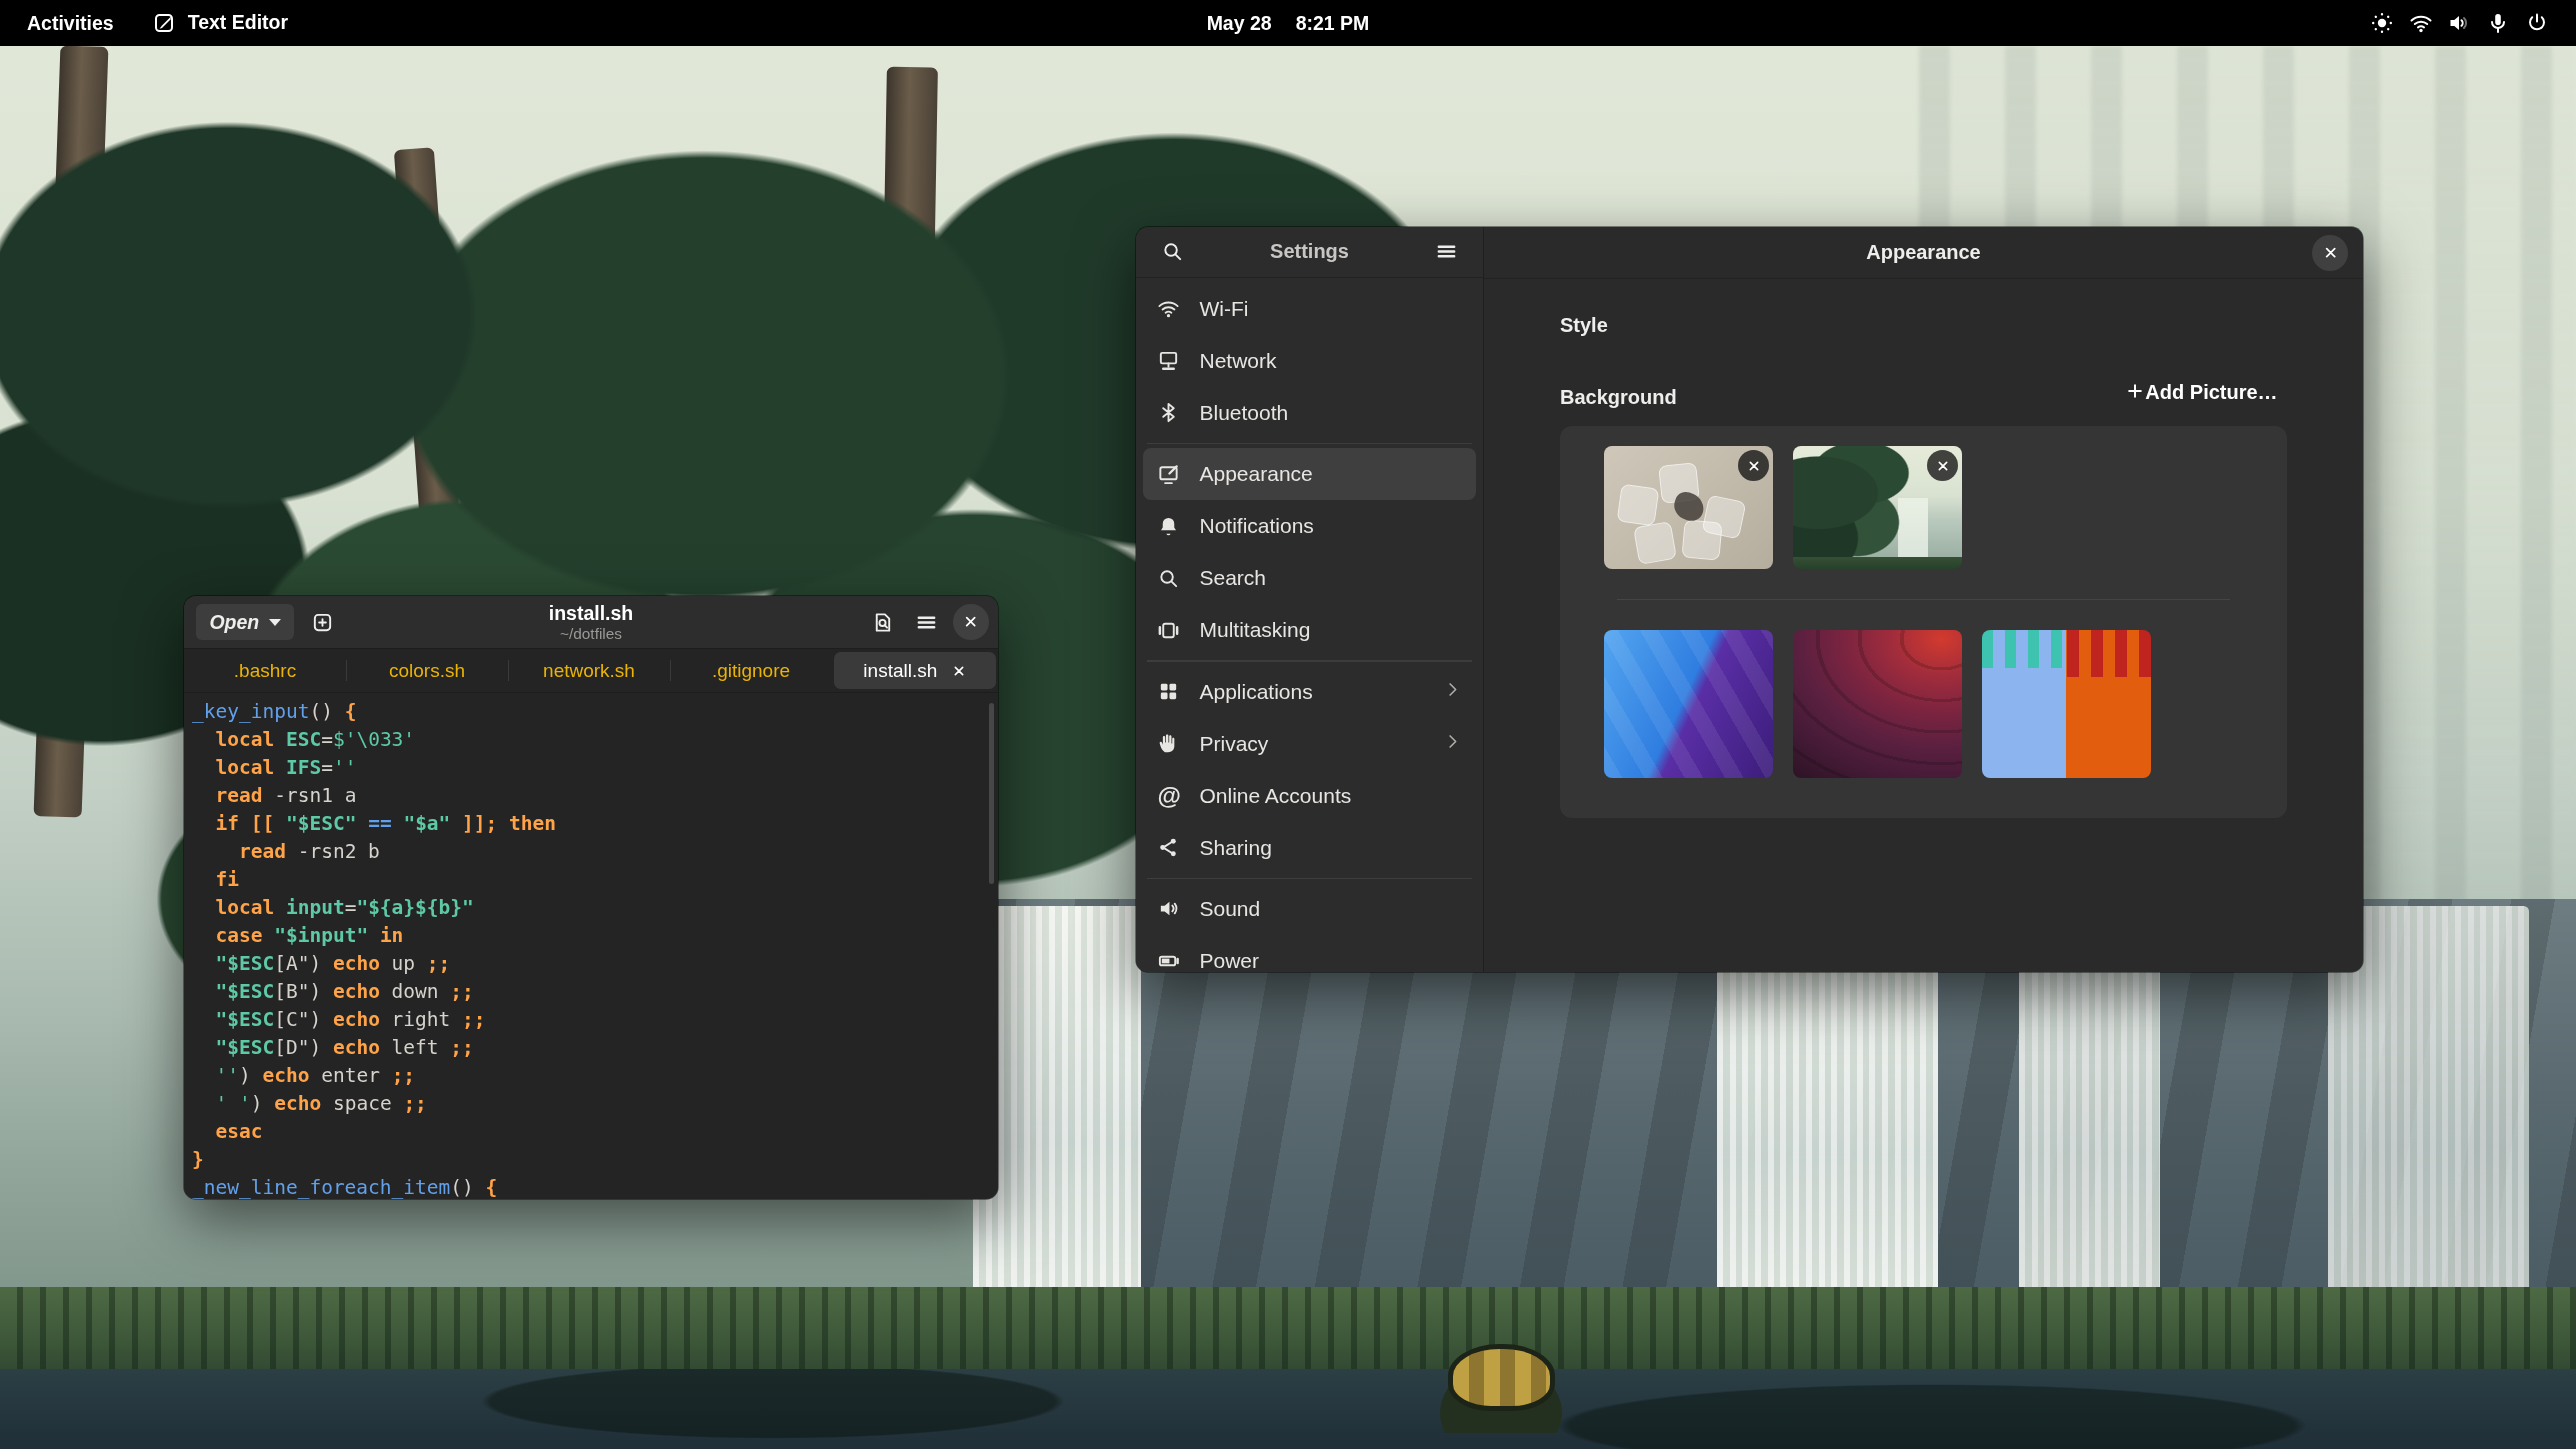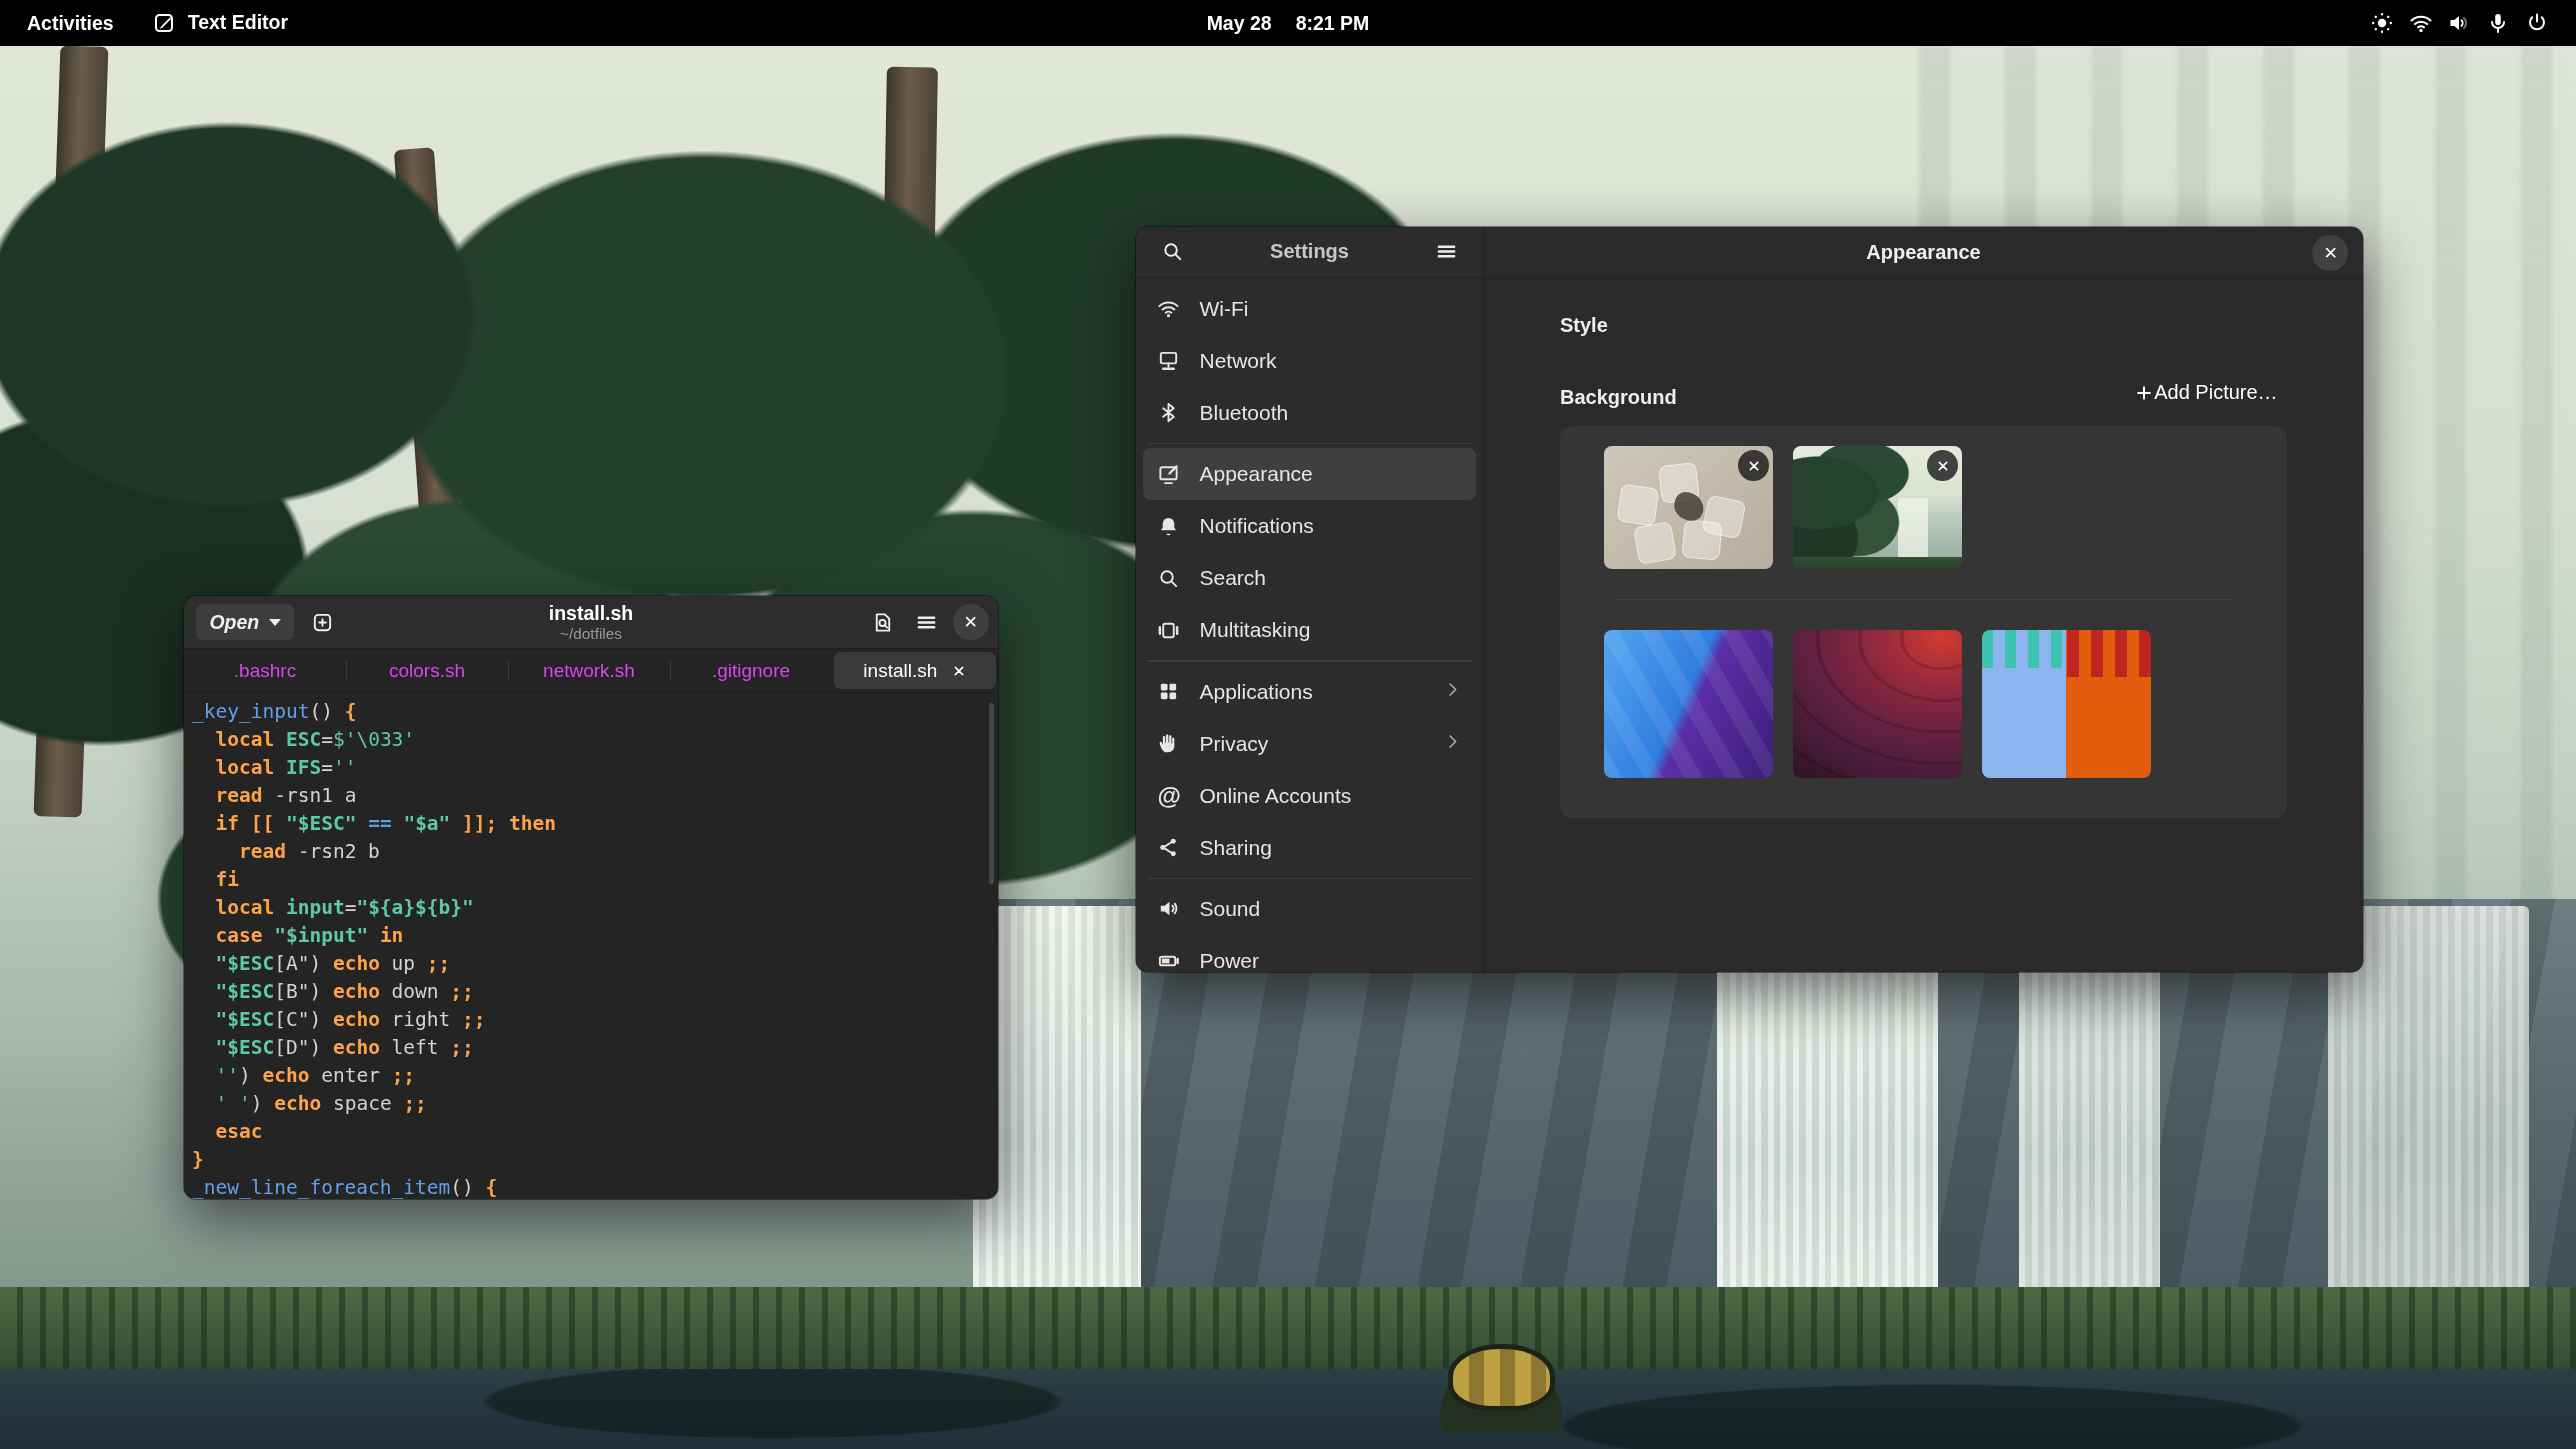--- a/index.html
+++ b/index.html
@@ -71,21 +71,21 @@
     height:36px; padding:0 13.4px; color:#eeeeec; font-size:19.5px; font-weight:700;font-style:italic; }
   .caret-down { width:0; height:0; border-left:6px solid transparent; border-right:6px solid transparent;
     border-top:7.4px solid #eeeeec; }
   .ed-title-box { position:absolute; left:50%; top:50%; transform:translate(-50%,-50%); text-align:center; }
   .ed-title { font-size:19.5px; font-weight:700; color:#ffffff; line-height:21.5px; }
   .ed-subtitle { font-size:15.4px; color:#9a9996; line-height:17.4px; }
   .ed-actions { position:absolute; right:9.4px; display:flex; align-items:center; gap:6.7px; }
   .tabbar { height:44px; background:#242424; display:flex; align-items:stretch;
     border-bottom:0.7px solid #1d1d1d; }
   .tab { flex:1; display:flex; align-items:center; justify-content:center; gap:13.4px;
-    color:#d946ef; font-size:19px; position:relative; }
+    color:#eab308; font-size:19px; position:relative; }
   .tab.sep::before { content:""; position:absolute; left:0; top:10.7px; bottom:10.7px; width:1.3px; background:#3a3a3a; }
   .tab.active { background:#3a3a3a; border-radius:6.7px; margin:3.4px 2px; color:#ffffff; }
   .tab-close svg { width:16px; height:16px; display:block; }
   .code { position:relative; padding:5.4px 8px; font-family:"DejaVu Sans Mono", monospace;
     font-size:19.5px; line-height:28px; white-space:pre; color:#d6d3cd; }
   .tok-fn { color:#62a0ea; }
   .tok-kw { color:#ffa348; font-weight:700; }
   .tok-var { color:#5dc9a7; font-weight:700; }
   .tok-str { color:#5dc9a7; }
   .tok-op { color:#62a0ea; font-weight:700; }
@@ -123,21 +123,21 @@
   .style-option { text-align:center; }
   .style-thumb { position:relative; width:196px; height:152px; border-radius:9.4px; overflow:hidden; }
   .style-thumb.selected { outline:3.4px solid #63a0e9; outline-offset:2px; }
   .style-label { margin-top:13.4px; font-size:20px; color:#deddda; }
   .mock { position:absolute; border-radius:6px; }
   .mock.back { left:40%; top:14%; width:52%; height:60%; background:linear-gradient(#161616 0 24%, #232323 24%); }
   .mock.front { left:15%; top:40%; width:52%; height:56%; }
   .style-thumb.light .mock.front { background:linear-gradient(#d9d9d9 0 22%, #fafafa 22%); }
   .style-thumb.dark  .mock.front { background:linear-gradient(#282828 0 22%, #363636 22%); }
   .bg-header { margin-top:34px; height:38px; display:flex; align-items:center; justify-content:space-between; }
-  .add-picture { display:flex; align-items:center; gap:0; color:#ffffff; font-size:20px; font-weight:400;
+  .add-picture { display:flex; align-items:flex-start; gap:0; color:#ffffff; font-size:20px; font-weight:700;
     padding:5.4px 9.4px; border-radius:6.7px; }
   .add-picture svg { width:20px; height:20px; }
   .bg-card { margin-top:14.8px; padding:20px 44px 40px; }
   .wp-row { display:flex; gap:20px; }
   .wp-thumb { position:relative; width:169px; }
   .wp-row.user .wp-thumb { height:123px; }
   .wp-row.preset .wp-thumb { height:148px; }
   .wp-art { position:absolute; inset:0; border-radius:8px; overflow:hidden; display:block; }
   .wp-remove { position:absolute; top:4px; right:4px; width:31px; height:31px; border-radius:50%;
     background:rgba(24,24,24,.8); display:flex; align-items:center; justify-content:center; color:#fff; z-index:2; }

